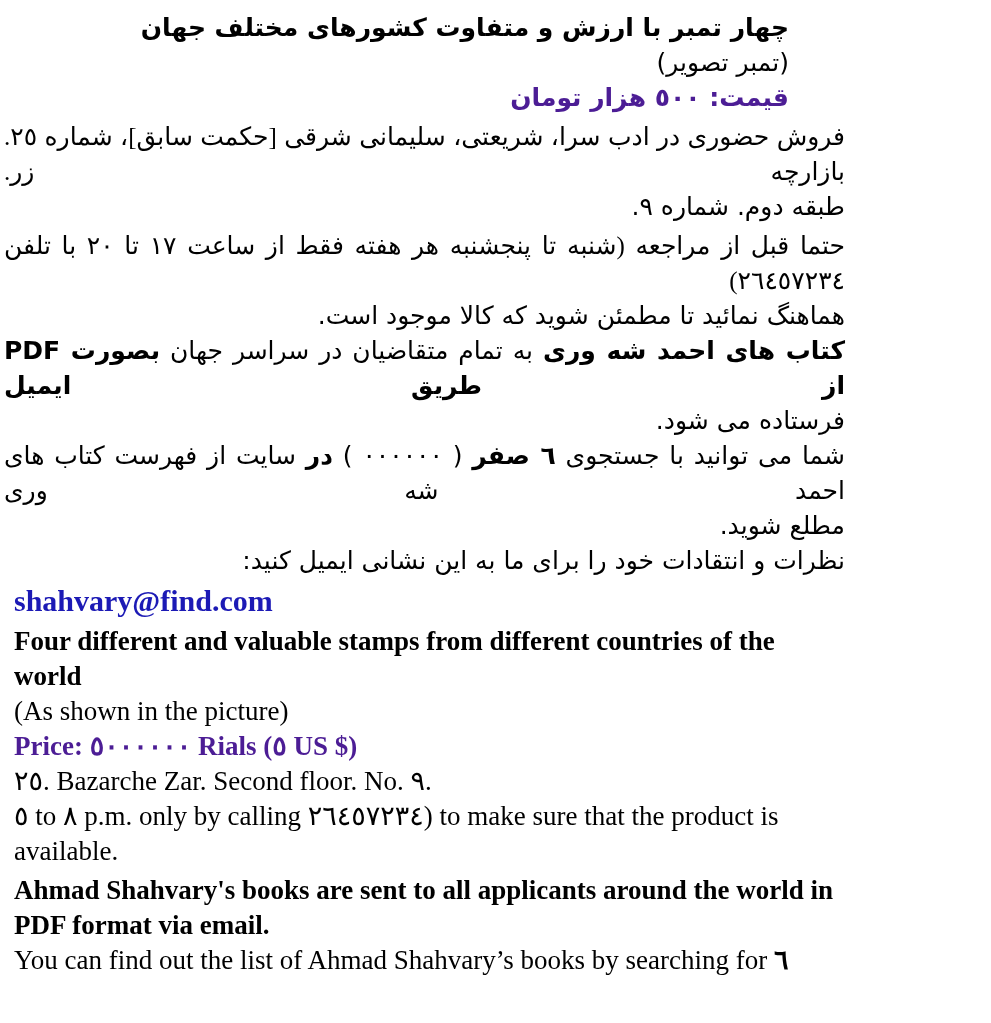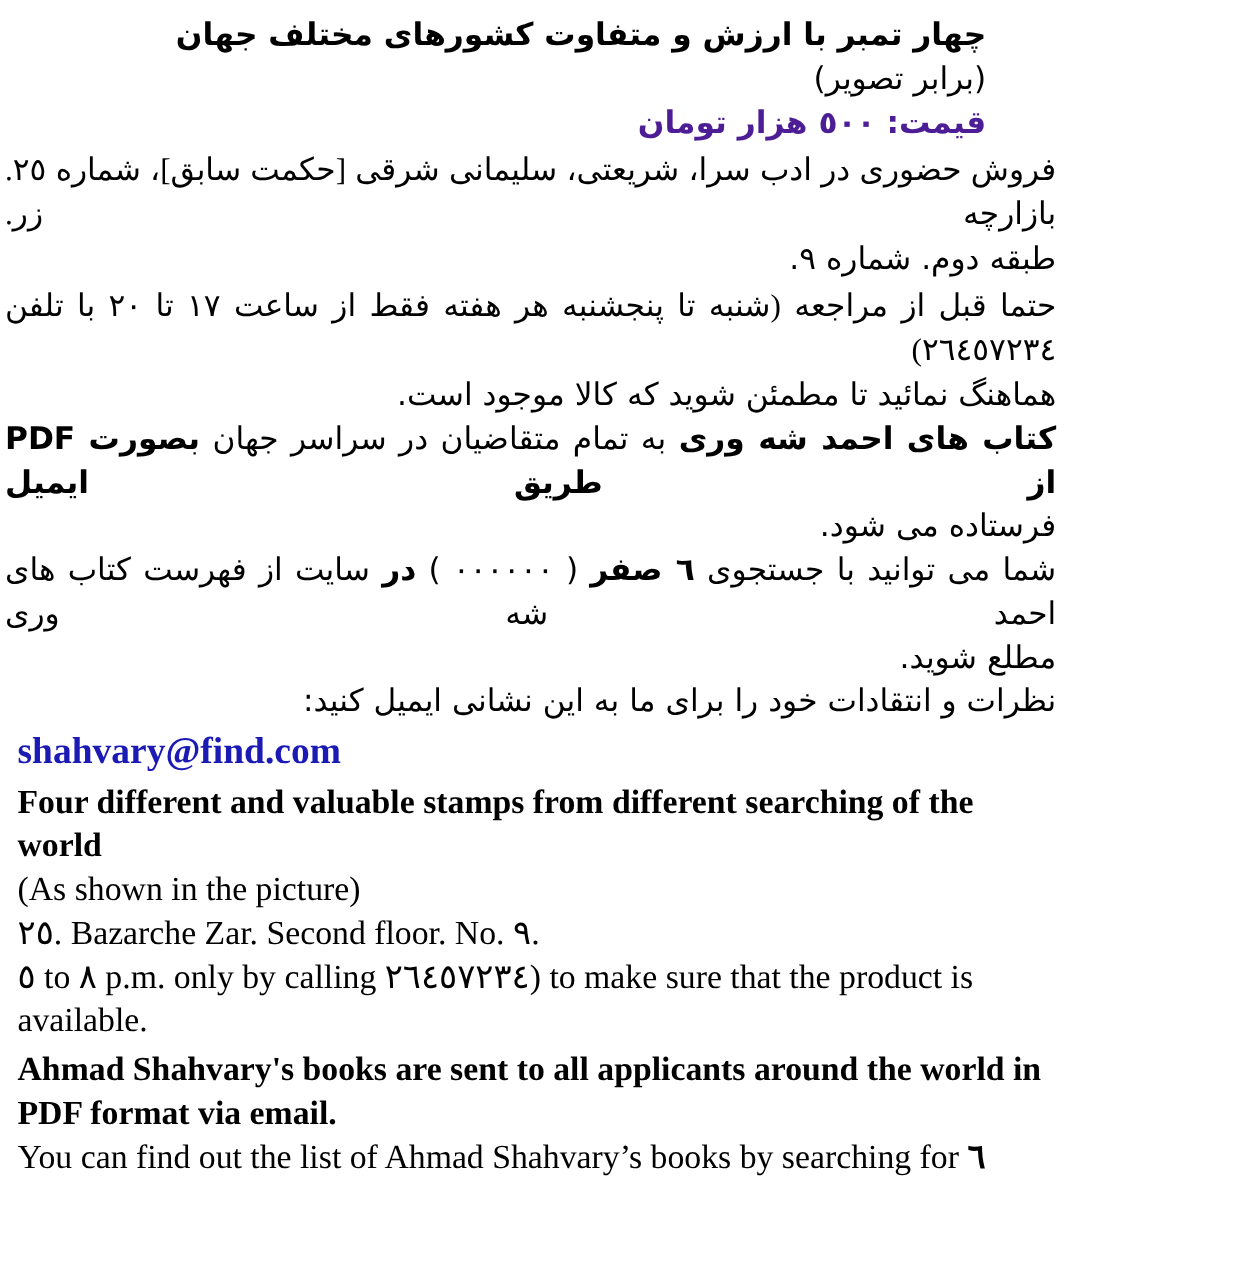--- a/index.html
+++ b/index.html
@@ -54,44 +54,45 @@
   }
   .email-gap { margin-top: 5px; }
 </style>
 </head>
 <body>
 
 <div class="page">
 
   <section class="fa">
     <p class="b ind">چهار تمبر با ارزش و متفاوت کشورهای مختلف جهان</p>
-    <p class="ind">(برابر تصویر)</p>
+    <p class="ind">(تمبر تصویر)</p>
     <p class="b red ind">قیمت: ٥٠٠ هزار تومان</p>
 
     <p class="just gap4">فروش حضوری در ادب سرا، شریعتی، سلیمانی شرقی [حکمت سابق]، شماره ٢٥. بازارچه زر.</p>
     <p>طبقه دوم. شماره ٩.</p>
 
     <p class="just gap4">حتما قبل از مراجعه (شنبه تا پنجشنبه هر هفته فقط از ساعت ١٧ تا ٢٠ با تلفن ٢٦٤٥٧٢٣٤)</p>
     <p>هماهنگ نمائید تا مطمئن شوید که کالا موجود است.</p>
 
     <p class="just"><span class="b">کتاب های احمد شه وری</span><span> به تمام متقاضیان در سراسر جهان </span><span class="b">بصورت PDF  از طریق ایمیل</span></p>
     <p>فرستاده می شود.</p>
 
     <p class="just"><span>شما می توانید با جستجوی </span><span class="b">٦ صفر</span><span> ( ٠٠٠٠٠٠ ) </span><span class="b">در</span><span> سایت از فهرست کتاب های احمد شه وری</span></p>
     <p>مطلع شوید.</p>
 
     <p>نظرات و انتقادات خود را برای ما به این نشانی ایمیل کنید:</p>
   </section>
 
   <p class="email email-gap">shahvary@find.com</p>
 
   <section class="en">
-    <p class="b gap6">Four different and valuable stamps from different searching of the</p>
+    <p class="b gap6">Four different and valuable stamps from different countries of the</p>
     <p class="b">world</p>
     <p>(As shown in the picture)</p>
+    <p class="b red">Price: ٥٠٠٠٠٠٠ Rials (٥ US $)</p>
 
     <p>٢٥. Bazarche Zar. Second floor. No. ٩.</p>
 
     <p>٥ to ٨ p.m. only by calling ٢٦٤٥٧٢٣٤) to make sure that the product is</p>
     <p>available.</p>
 
     <p class="b gap4">Ahmad Shahvary's books are sent to all applicants around the world in</p>
     <p class="b">PDF format via email.</p>
 
     <p><span>You can find out the list of Ahmad Shahvary’s books by searching for </span><span class="b">٦</span></p>

